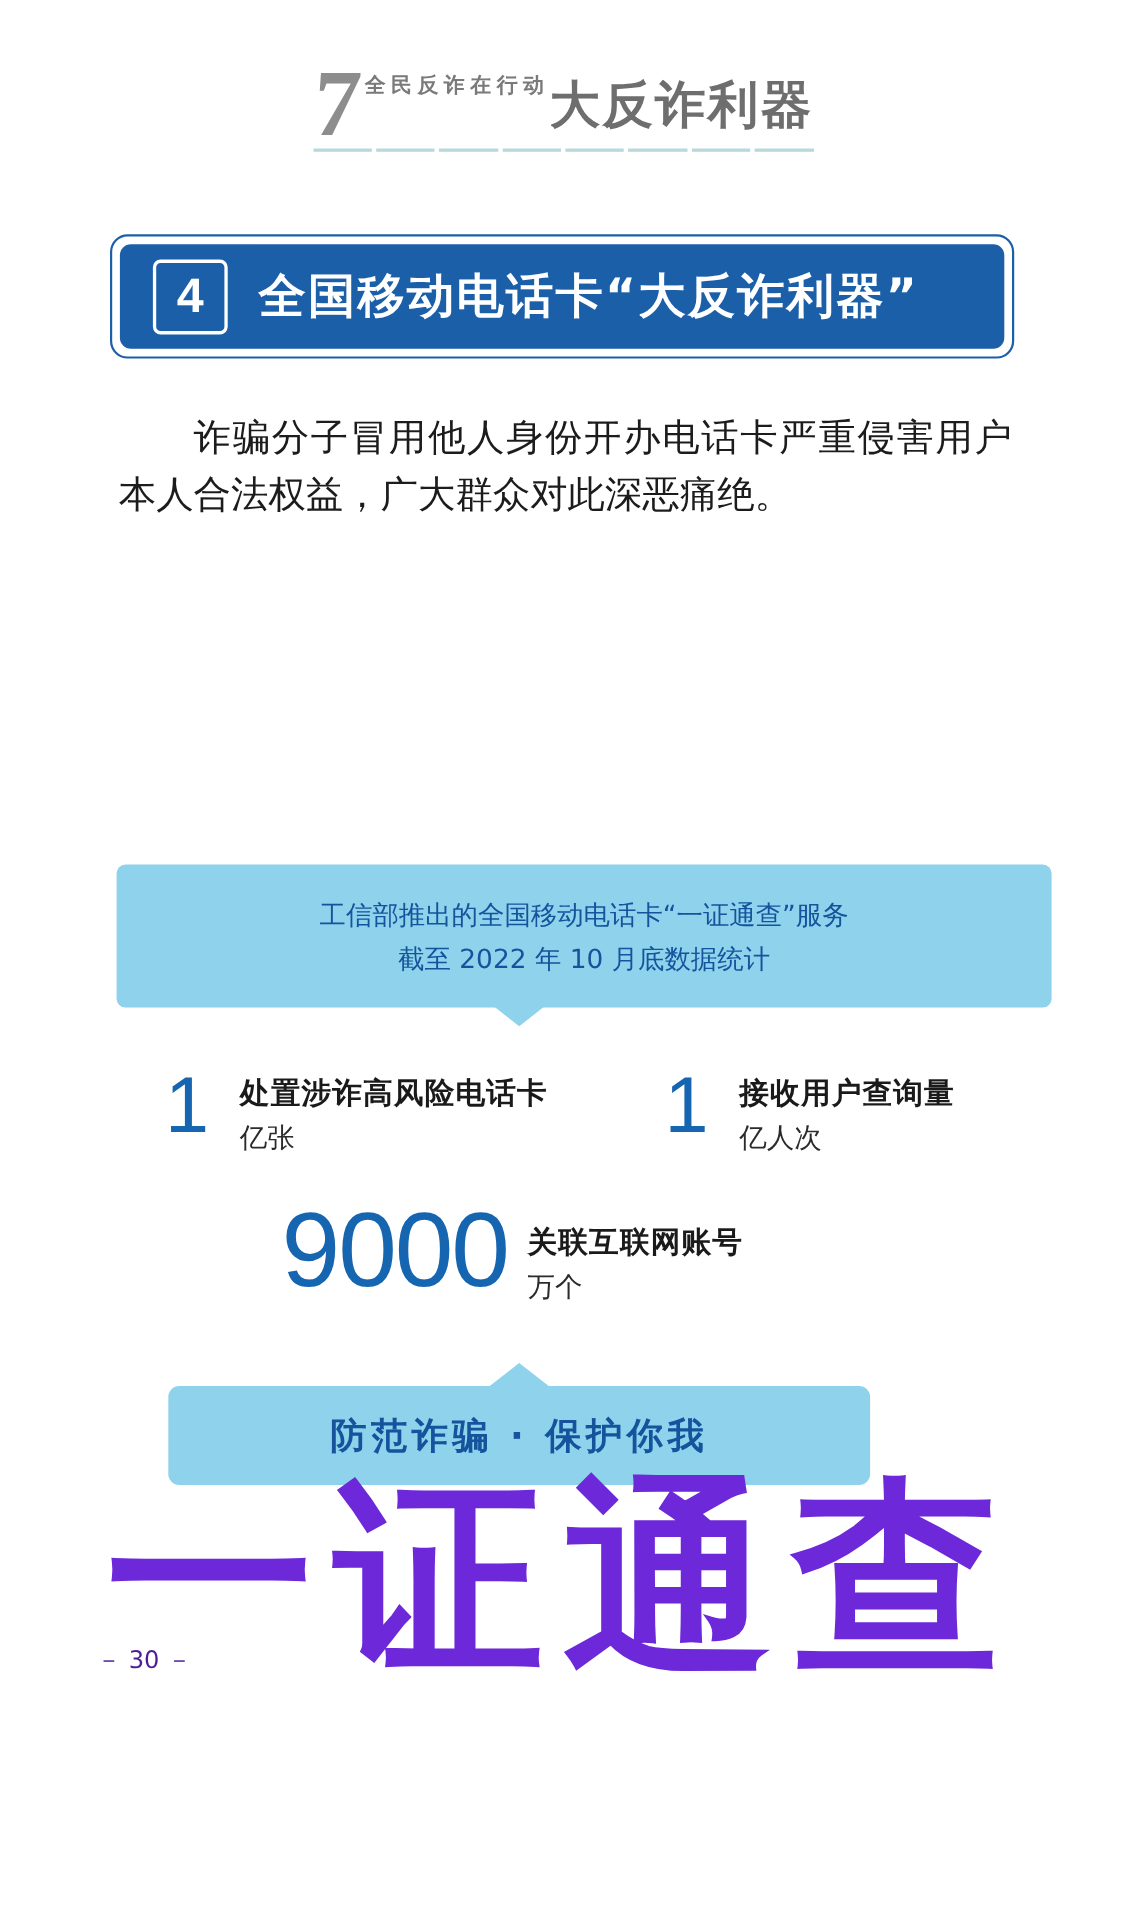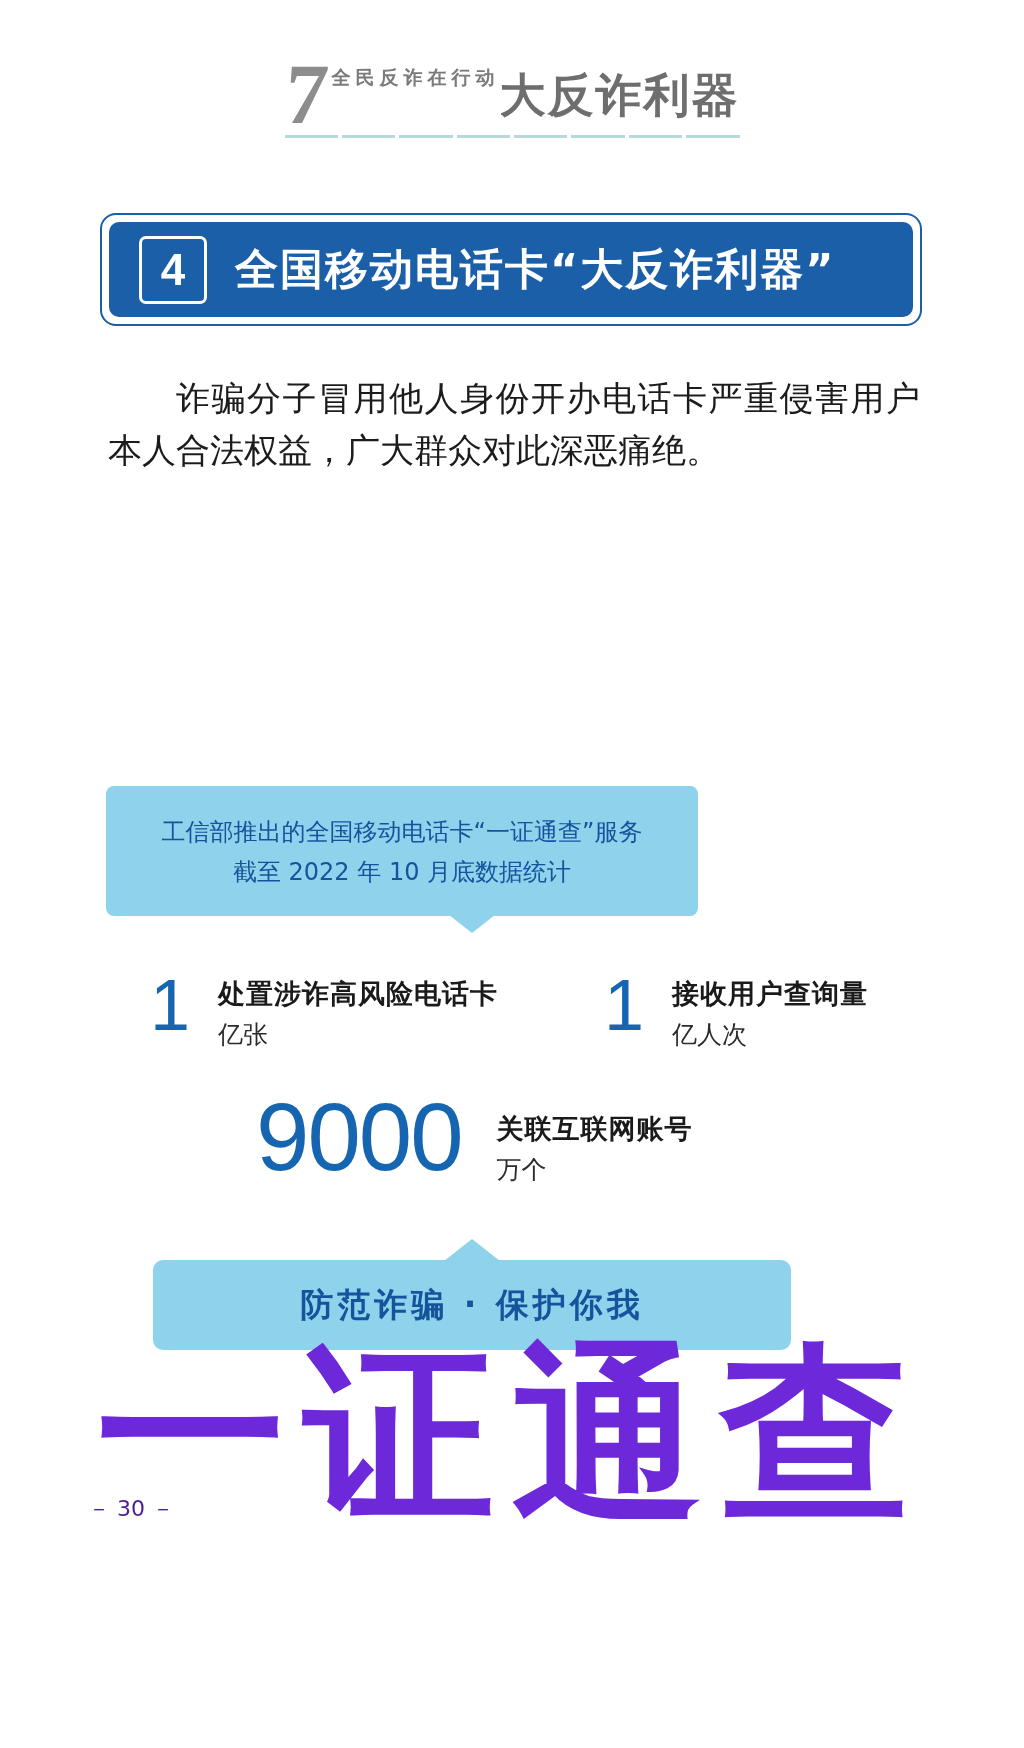--- a/index.html
+++ b/index.html
@@ -147,21 +147,21 @@
   .body-text p {
     margin: 0 0 0 0;
     text-indent: 2em;
   }
 
   
   .callout {
     position: absolute;
     top: 786px;
     left: 106px;
-    width: 592px;
+    width: 850px;
     padding: 26px 20px 24px;
     background: #8ed2ec;
     border-radius: 8px;
     box-sizing: border-box;
     text-align: center;
   }
   .callout-line {
     color: #15539c;
     font-size: 24px;
     line-height: 40px;
@@ -215,21 +215,20 @@
     font-family: "DejaVu Sans", sans-serif;
   }
   .stat-gap { width: 106px; }
 
   .stat-big {
     position: absolute;
     top: 1093px;
     left: 256px;
     display: flex;
     align-items: flex-start;
-    gap: 17px;
   }
   .stat-big .stat-num {
     font-size: 96px;
     letter-spacing: -2px;
     color: #1565b0;
   }
   .stat-big .stat-texts { padding-top: 18px; margin-left: 18px;}
 
   
   .slogan-arrow {

